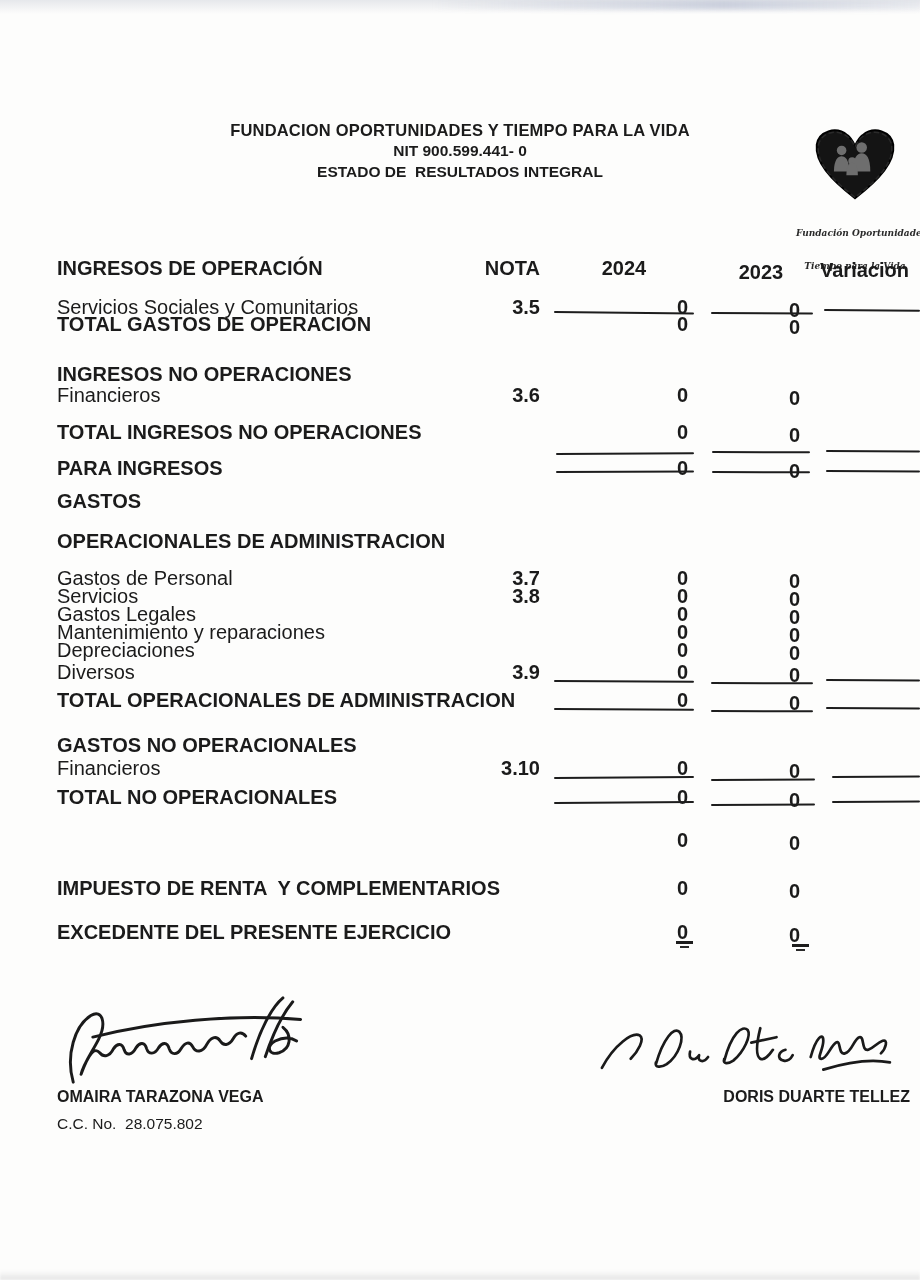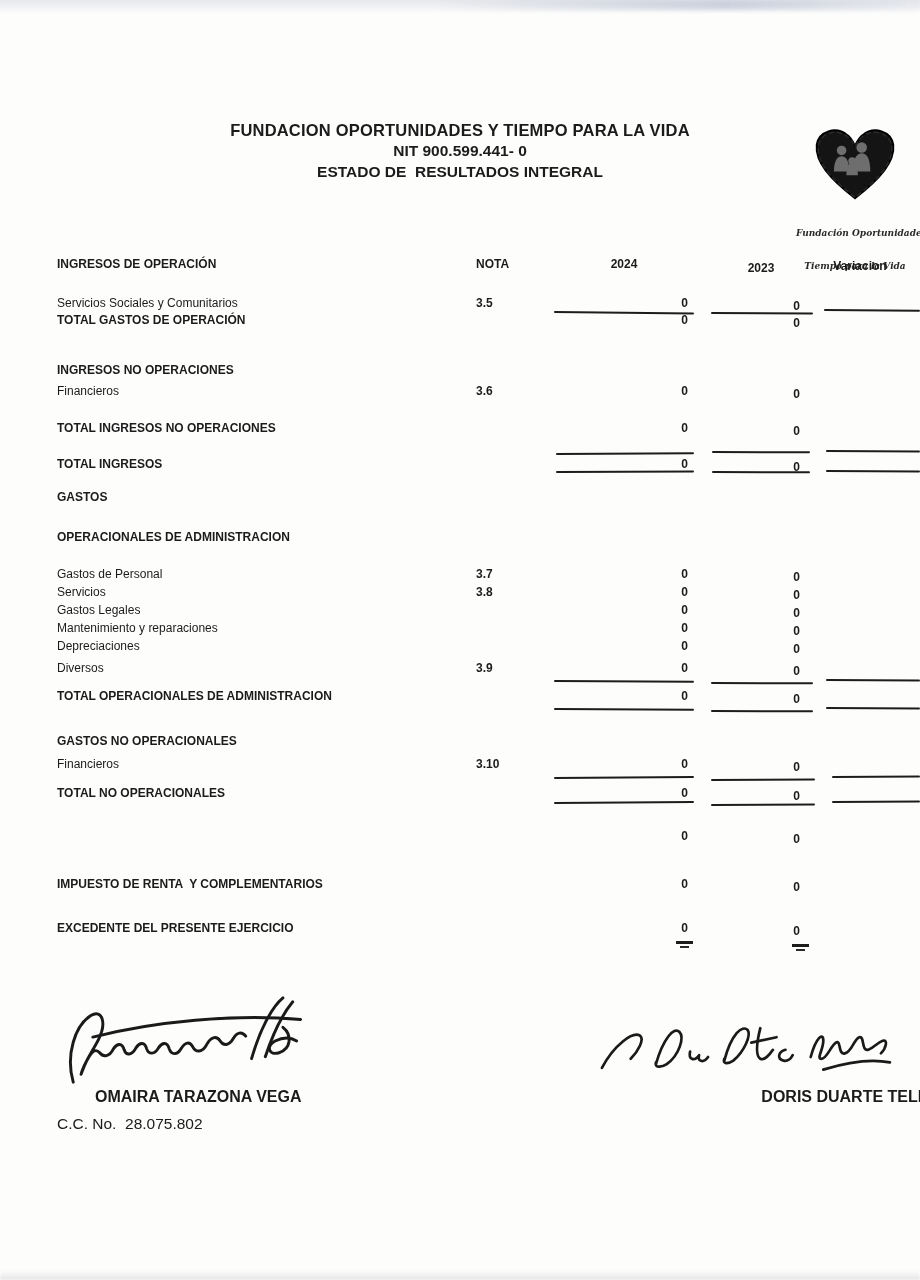--- a/index.html
+++ b/index.html
@@ -21,38 +21,38 @@
   .title{position:absolute;top:121px;left:0;width:920px;text-align:center;font-weight:bold;}
   .title div{height:21px;white-space:pre;}
   .t-l1{font-size:16.5px;letter-spacing:.2px;}
   .t-ln{font-size:15.5px;}
   
   .logo{position:absolute;left:796px;top:116px;width:118px;text-align:center;}
   .logo svg{display:block;margin:0 auto;}
   .logo-cap{margin-top:2px;font-family:"DejaVu Serif",serif;font-style:italic;font-weight:bold;
     font-size:9px;line-height:11px;color:#2a2a2a;white-space:pre;}
   
-  .row{position:absolute;left:0;width:920px;height:20px;font-size:12px;}
+  .row{position:absolute;left:0;width:920px;height:20px;font-size:20px;}
   .row span{position:absolute;white-space:pre;}
   .lab{left:57px;top:0;}
   .row.bold .lab{font-weight:bold;}
-  .nota{left:476px;width:64px;text-align:left;font-weight:bold;}
+  .nota{left:476px;width:64px;text-align:right;font-weight:bold;}
   .v24{left:598px;width:90px;text-align:right;font-weight:bold;}
   .v23{left:710px;width:90px;text-align:right;top:3px !important;font-weight:bold;}
   
   .h24{left:600px;width:48px;text-align:center;font-weight:bold;}
   .h23{left:737px;width:48px;text-align:center;font-weight:bold;top:4px !important;}
   .hvar{left:820px;width:80px;text-align:center;font-weight:bold;top:2px !important;}
   
   .rule{position:absolute;height:2px;background:#1d1d1d;border-radius:1px;transform-origin:left center;}
   .um{position:absolute;background:#1d1d1d;height:2.5px;}
   .um2{position:absolute;background:#2a2a2a;height:1.8px;}
   
   .sig{position:absolute;}
-  .sig-name{position:absolute;font-weight:bold;font-size:16px;white-space:pre;margin-left:38px;}
+  .sig-name{position:absolute;font-weight:bold;font-size:16px;white-space:pre;}
   .sig-id{position:absolute;font-size:15.5px;white-space:pre;}
   .sbr{left:610px;width:300px;text-align:right;}
 </style>
 </head>
 <body>
 
 <div class="doc">
 
   <div class="scan-top"></div>
   <div class="scan-top-right"></div>
@@ -110,21 +110,21 @@
     <span class="nota">3.6</span>
     <span class="v24">0</span>
     <span class="v23">0</span>
   </div>
   <div class="row bold" style="top:421px">
     <span class="lab">TOTAL INGRESOS NO OPERACIONES</span>
     <span class="v24">0</span>
     <span class="v23">0</span>
   </div>
   <div class="row bold" style="top:457px">
-    <span class="lab">TOTAL INGRESOS</span>
+    <span class="lab">PARA INGRESOS</span>
     <span class="v24">0</span>
     <span class="v23">0</span>
   </div>
   <div class="row bold" style="top:490px">
     <span class="lab">GASTOS</span>
   </div>
   <div class="row bold" style="top:530px">
     <span class="lab">OPERACIONALES DE ADMINISTRACION</span>
   </div>
   <div class="row" style="top:567px">

